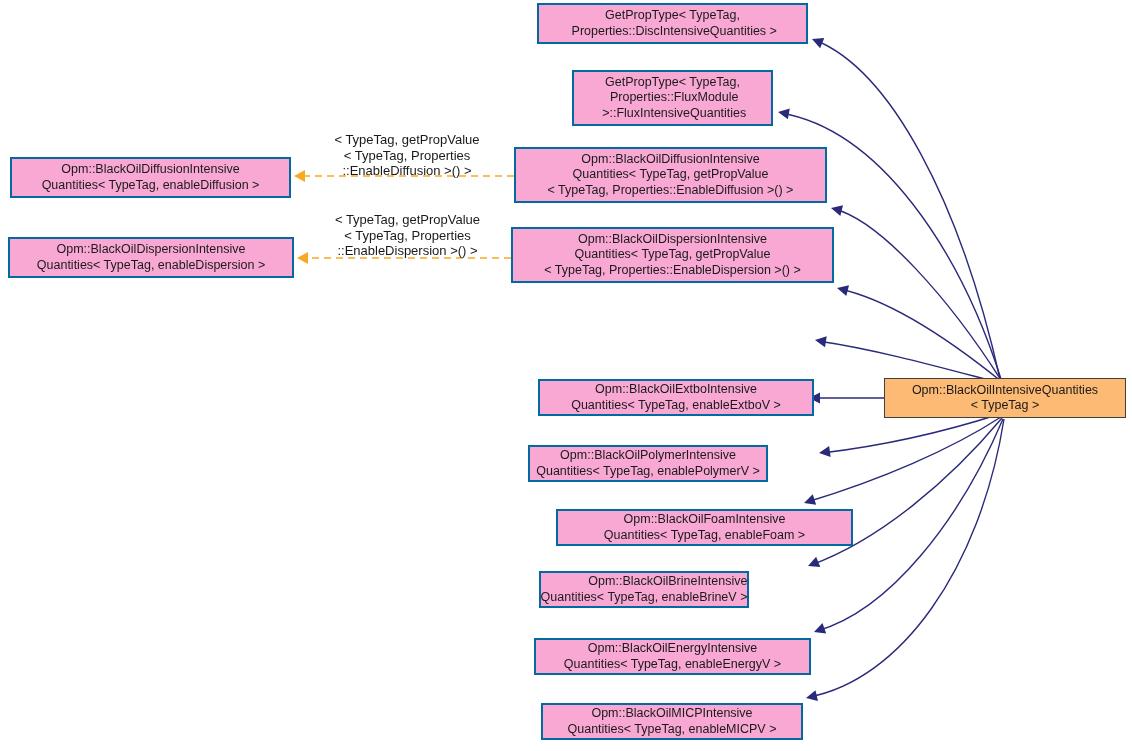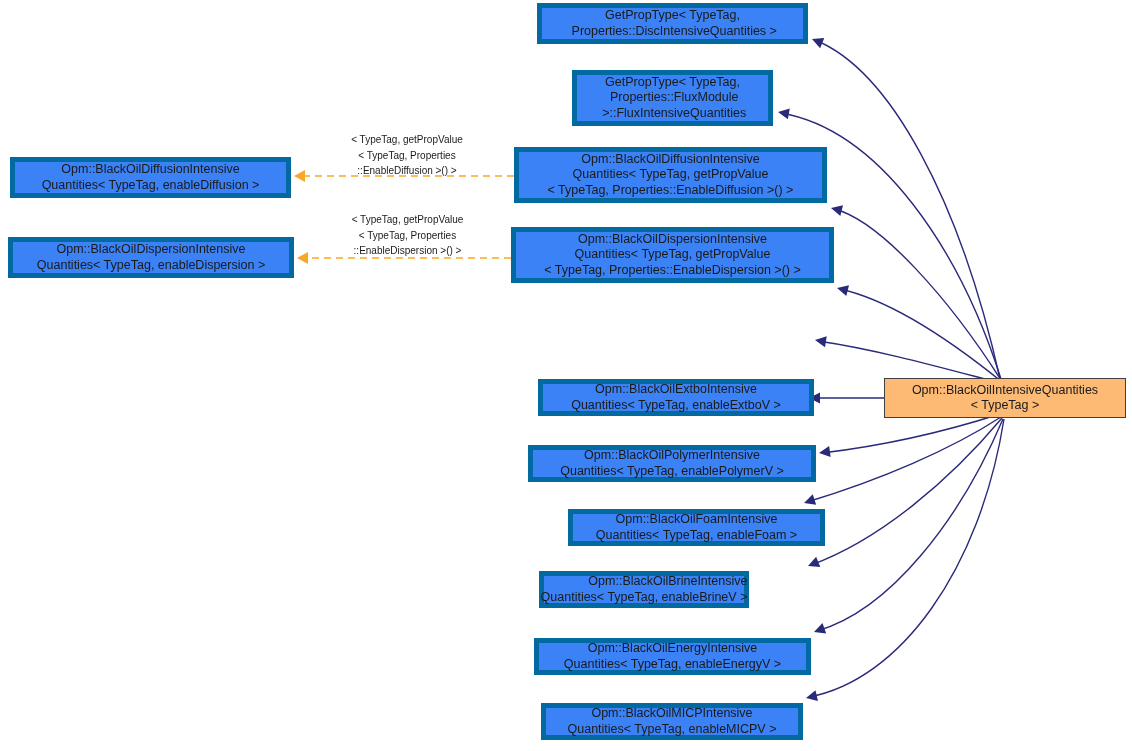--- a/index.html
+++ b/index.html
@@ -21,40 +21,40 @@
     position: absolute;
     left: 0;
     top: 0;
     width: 1132px;
     height: 751px;
     pointer-events: none;
   }
   .node {
     position: absolute;
     box-sizing: border-box;
-    border: 5px solid #0369a1;
-    background: #3b82f6;
+    border: 2px solid #0369a1;
+    background: #f9a8d4;
     color: #1a1a1a;
     font-size: 12.5px;
     line-height: 15.5px;
     text-align: center;
     display: flex;
     align-items: center;
     justify-content: center;
     white-space: pre;
     z-index: 2;
   }
   .node.central {
     background: #fdba74;
     border: 1px solid #404040;
   }
   .edge-label {
     position: absolute;
     color: #1a1a1a;
-    font-size: 10px;
+    font-size: 13px;
     line-height: 15.5px;
     white-space: pre;
     text-align: center;
     z-index: 3;
   }
 </style>
 </head>
 <body>
 
 <div id="diagram">
@@ -122,23 +122,23 @@
     <div class="node" style="left: 514px; top: 147px; width: 313px; height: 56px;">Opm::BlackOilDiffusionIntensive
 Quantities&lt; TypeTag, getPropValue
 &lt; TypeTag, Properties::EnableDiffusion &gt;() &gt;</div>
     <div class="node" style="left: 8px; top: 237px; width: 286px; height: 41px;">Opm::BlackOilDispersionIntensive
 Quantities&lt; TypeTag, enableDispersion &gt;</div>
     <div class="node" style="left: 511px; top: 227px; width: 323px; height: 56px;">Opm::BlackOilDispersionIntensive
 Quantities&lt; TypeTag, getPropValue
 &lt; TypeTag, Properties::EnableDispersion &gt;() &gt;</div>
     <div class="node" style="left: 538px; top: 379px; width: 276px; height: 37px;">Opm::BlackOilExtboIntensive
 Quantities&lt; TypeTag, enableExtboV &gt;</div>
-    <div class="node" style="left: 528px; top: 445px; width: 288px; height: 37px;">Opm::BlackOilPolymerIntensive
+    <div class="node" style="left: 528px; top: 445px; width: 240px; height: 37px;">Opm::BlackOilPolymerIntensive
 Quantities&lt; TypeTag, enablePolymerV &gt;</div>
-    <div class="node" style="left: 568px; top: 509px; width: 257px; height: 37px;">Opm::BlackOilFoamIntensive
+    <div class="node" style="left: 556px; top: 509px; width: 297px; height: 37px;">Opm::BlackOilFoamIntensive
 Quantities&lt; TypeTag, enableFoam &gt;</div>
     <div class="node" style="left: 539px; top: 571px; width: 210px; height: 37px; text-align: right;">Opm::BlackOilBrineIntensive
 Quantities&lt; TypeTag, enableBrineV &gt;</div>
     <div class="node" style="left: 534px; top: 638px; width: 277px; height: 37px;">Opm::BlackOilEnergyIntensive
 Quantities&lt; TypeTag, enableEnergyV &gt;</div>
     <div class="node" style="left: 541px; top: 703px; width: 262px; height: 37px;">Opm::BlackOilMICPIntensive
 Quantities&lt; TypeTag, enableMICPV &gt;</div>
     <div class="node central" style="left: 884px; top: 378px; width: 242px; height: 40px;">Opm::BlackOilIntensiveQuantities
 &lt; TypeTag &gt;</div>
     <div class="edge-label" style="left: 312px; top: 132px; width: 190px;">&lt; TypeTag, getPropValue

